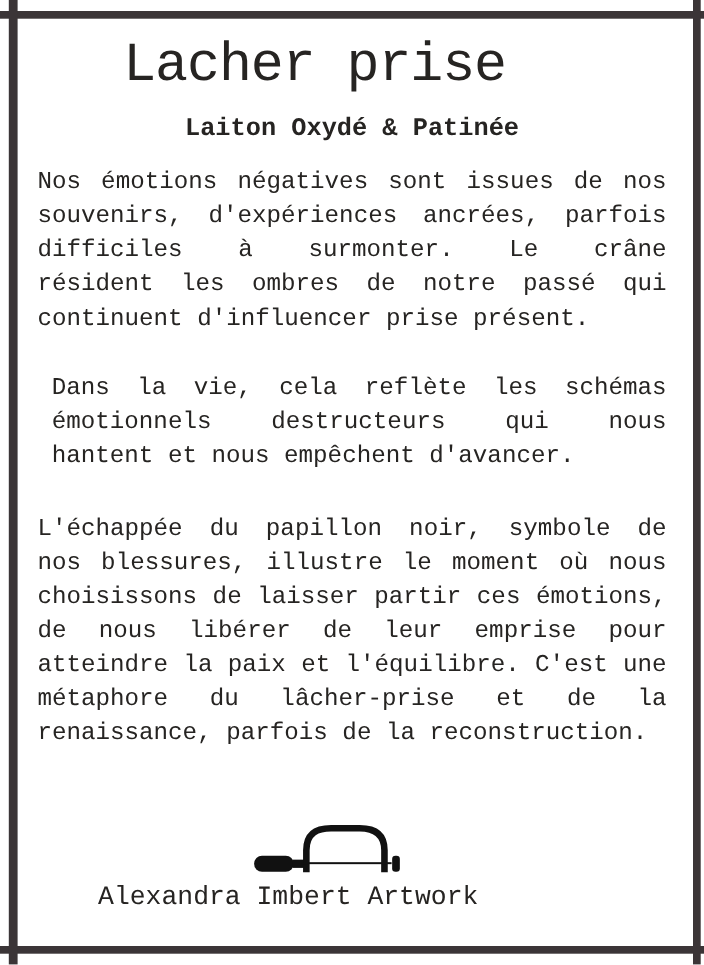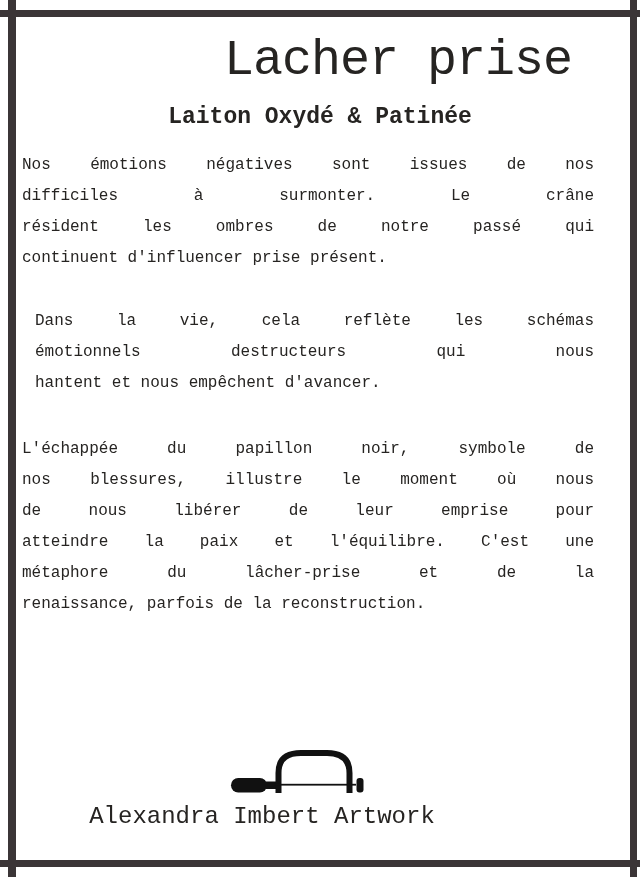--- a/index.html
+++ b/index.html
@@ -26,40 +26,40 @@
   .bar-h{position:absolute;left:0;right:0;height:7px;background:var(--frame);}
   .bar-h.top{top:10px;}
   .bar-h.bottom{top:860px;}
   .bar-v{position:absolute;top:0;bottom:0;width:8px;background:var(--frame);}
   .bar-v.left{left:8px;}
   .bar-v.right{left:630px;width:7px;}
 
   .title{
     position:absolute;
     top:30px;left:0;width:572px;
-    text-align:right;
+    text-align:center;
     font-size:50px;
     font-weight:normal;
     line-height:62px;
     letter-spacing:-1px;
     color:var(--text);
   }
   .subtitle{
     position:absolute;
     top:100px;left:0;width:640px;
     text-align:center;
     font-size:23px;
     font-weight:bold;
     line-height:34px;
     color:var(--text);
   }
   .description{
     position:absolute;
-    top:150px;left:22px;width:572px;
-    font-size:16px;
+    top:150px;left:34px;width:572px;
+    font-size:22px;
     line-height:31px;
   }
   .para{margin-bottom:32px;}
   .para:nth-child(2){margin-bottom:35px;margin-left:13px;}
   .para:last-child{margin-bottom:12px;}
   .line{
     text-align:justify;
     text-align-last:justify;
     white-space:nowrap;
   }
@@ -91,34 +91,36 @@
   <div class="bar-v left"></div>
   <div class="bar-v right"></div>
 
   <h1 class="title">Lacher prise</h1>
   <h2 class="subtitle">Laiton Oxydé &amp; Patinée</h2>
 
   <section class="description">
     <div class="para">
 
     <div class="line">Nos émotions négatives sont issues de nos</div>
+        <div class="line">souvenirs, d'expériences ancrées, parfois</div>
         <div class="line">difficiles à surmonter. Le crâne</div>
         <div class="line">résident les ombres de notre passé qui</div>
         <div class="line last-line">continuent d'influencer prise présent.</div>
       </div>
     <div class="para">
 
     <div class="line">Dans la vie, cela reflète les schémas</div>
         <div class="line">émotionnels destructeurs qui nous</div>
         <div class="line last-line">hantent et nous empêchent d'avancer.</div>
       </div>
     <div class="para">
 
     <div class="line">L'échappée du papillon noir, symbole de</div>
         <div class="line">nos blessures, illustre le moment où nous</div>
+        <div class="line">choisissons de laisser partir ces émotions,</div>
         <div class="line">de nous libérer de leur emprise pour</div>
         <div class="line">atteindre la paix et l'équilibre. C'est une</div>
         <div class="line">métaphore du lâcher-prise et de la</div>
         <div class="line last-line">renaissance, parfois de la reconstruction.</div>
       </div>
   </section>
 
   <svg class="saw-icon" viewBox="0 0 138 56" xmlns="http://www.w3.org/2000/svg" aria-hidden="true">
 
     <rect x="2" y="33" width="36" height="14.5" rx="7.2" fill="var(--icon)"></rect>

